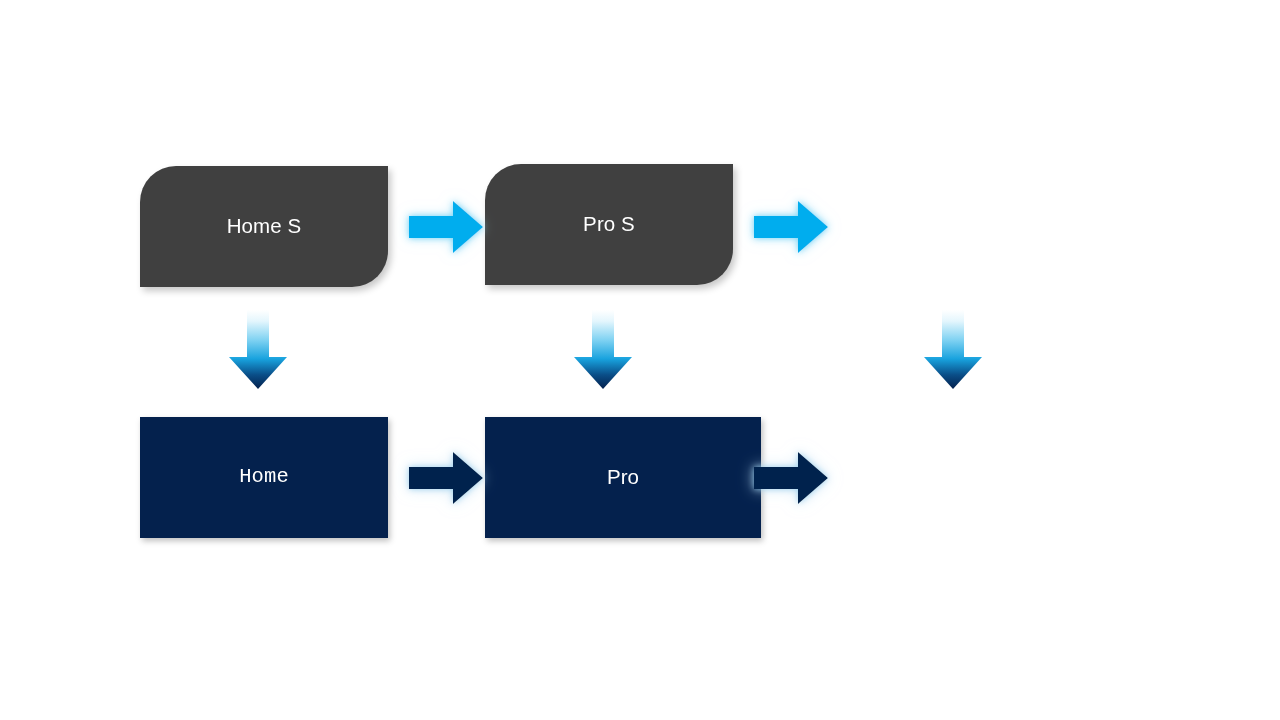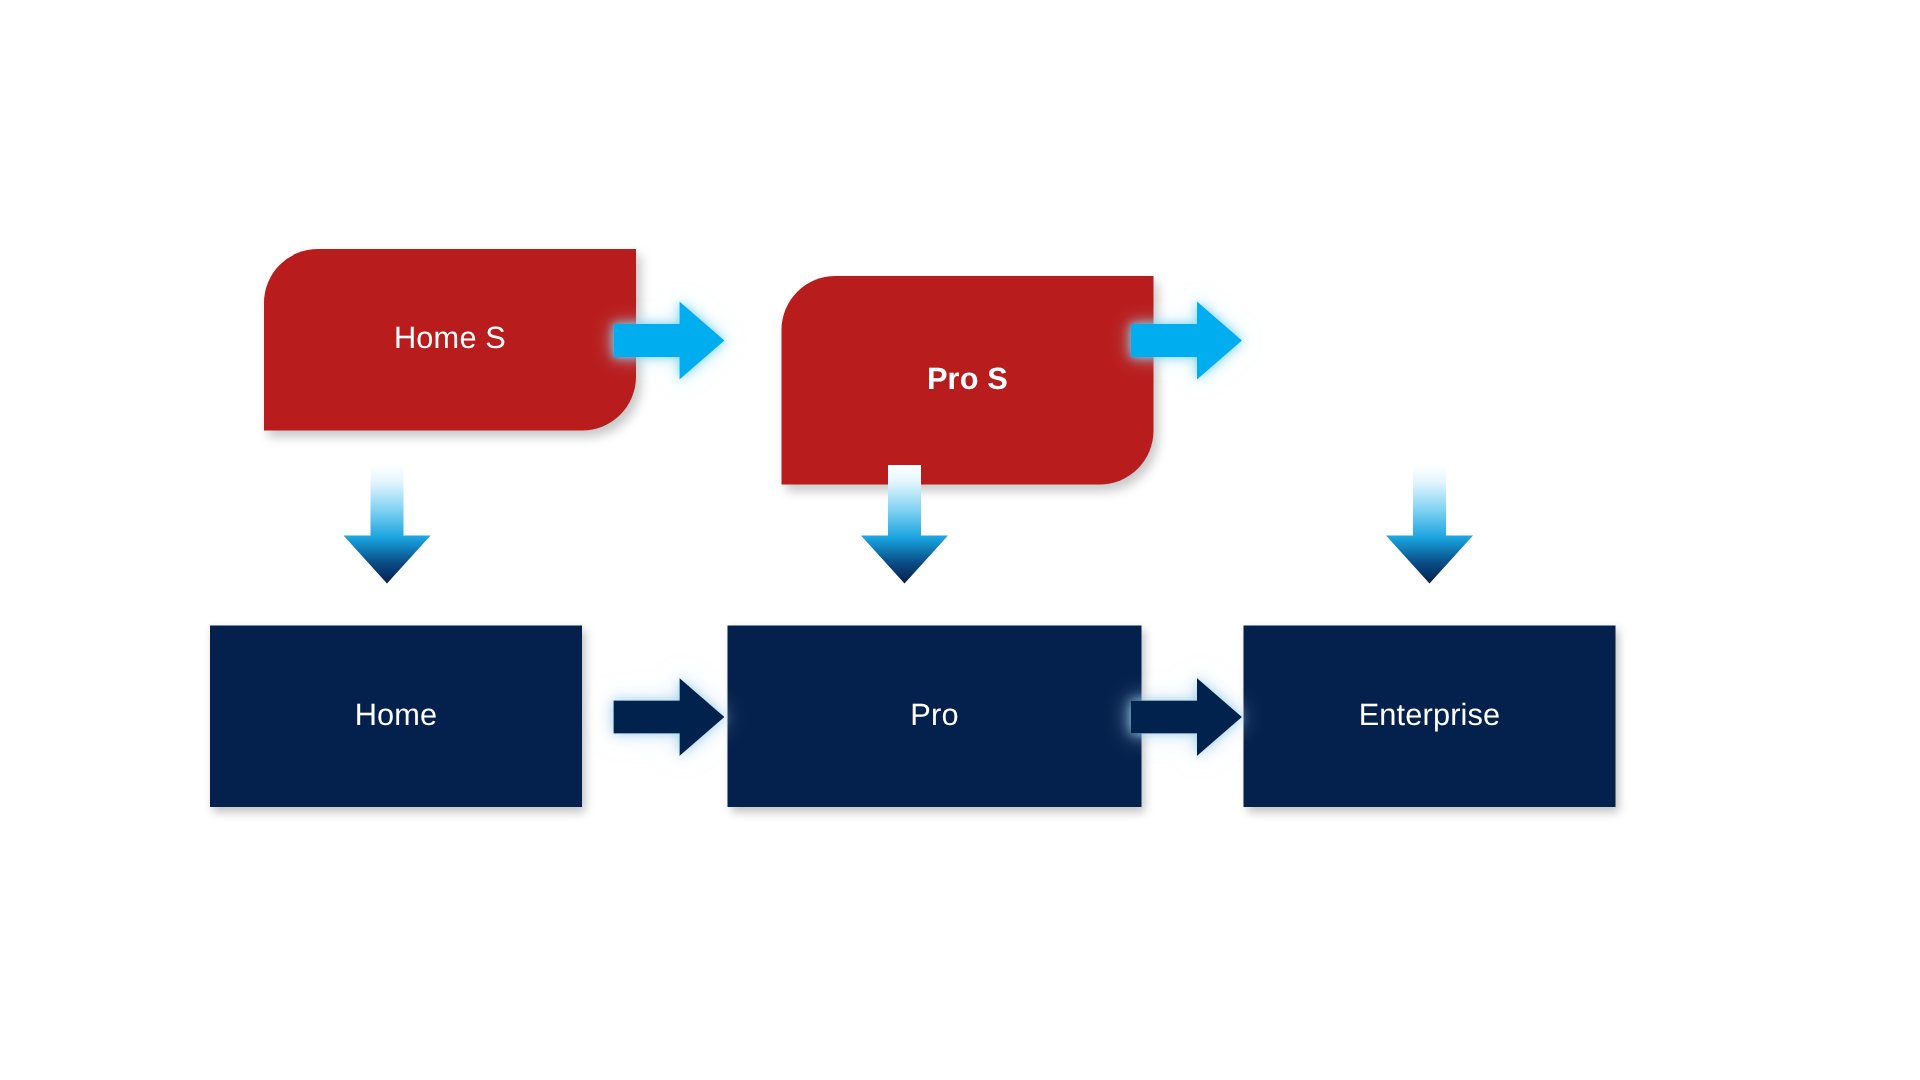--- a/index.html
+++ b/index.html
@@ -32,24 +32,23 @@
     color: #ffffff;
     font-size: 20.5px;
     font-weight: 400;
     letter-spacing: 0.1px;
     line-height: 1.2;
     text-align: center;
     user-select: none;
   }
 
   .node-top {
-    background: #b91c1c;
+    background: #404040;
     border-radius: 36px 0 36px 0;
     box-shadow: 3px 4px 7px rgba(0, 0, 0, 0.22);
-    margin-left: 36px;
   }
 
   .node-bottom {
     background: #04214D;
     border-radius: 0;
     box-shadow: 2px 3px 6px rgba(0, 0, 0, 0.25);
   }
 
   .node-label {
     display: block;
@@ -70,36 +69,33 @@
 </style>
 </head>
 <body>
 
 <div id="canvas">
 
   <div class="node node-top" style="left:140px; top:166px; width:248px; height:121px;">
     <span class="node-label">Home S</span>
   </div>
 
-  <div class="node node-top" style="left:485px; top:184px; width:248px; height:139px;font-weight:bold;">
+  <div class="node node-top" style="left:485px; top:164px; width:248px; height:121px;">
     <span class="node-label">Pro S</span>
   </div>
 
 
-  <div class="node node-bottom" style="left:140px; top:417px; width:248px; height:121px;">
+  <div class="node node-bottom" style="left:140px; top:417px; width:248px; height:121px;font-family:Liberation Mono, monospace;">
     <span class="node-label">Home</span>
   </div>
 
   <div class="node node-bottom" style="left:485px; top:417px; width:276px; height:121px;">
     <span class="node-label">Pro</span>
   </div>
 
-  <div class="node node-bottom" style="left:829px; top:417px; width:248px; height:121px;">
-    <span class="node-label">Enterprise</span>
-  </div>
 
   <svg width="0" height="0" style="position:absolute;left:0;top:0;">
     <defs>
 
       <filter id="glowLight" x="-60%" y="-60%" width="220%" height="220%">
         <feDropShadow dx="0" dy="0" stdDeviation="3.2" flood-color="#6FD2F5" flood-opacity="0.95"></feDropShadow>
         <feDropShadow dx="0" dy="0" stdDeviation="6" flood-color="#A8E4FA" flood-opacity="0.55"></feDropShadow>
       </filter>
       <filter id="glowDark" x="-60%" y="-60%" width="220%" height="220%">
         <feDropShadow dx="0" dy="0" stdDeviation="3.4" flood-color="#8FC9EA" flood-opacity="0.85"></feDropShadow>

